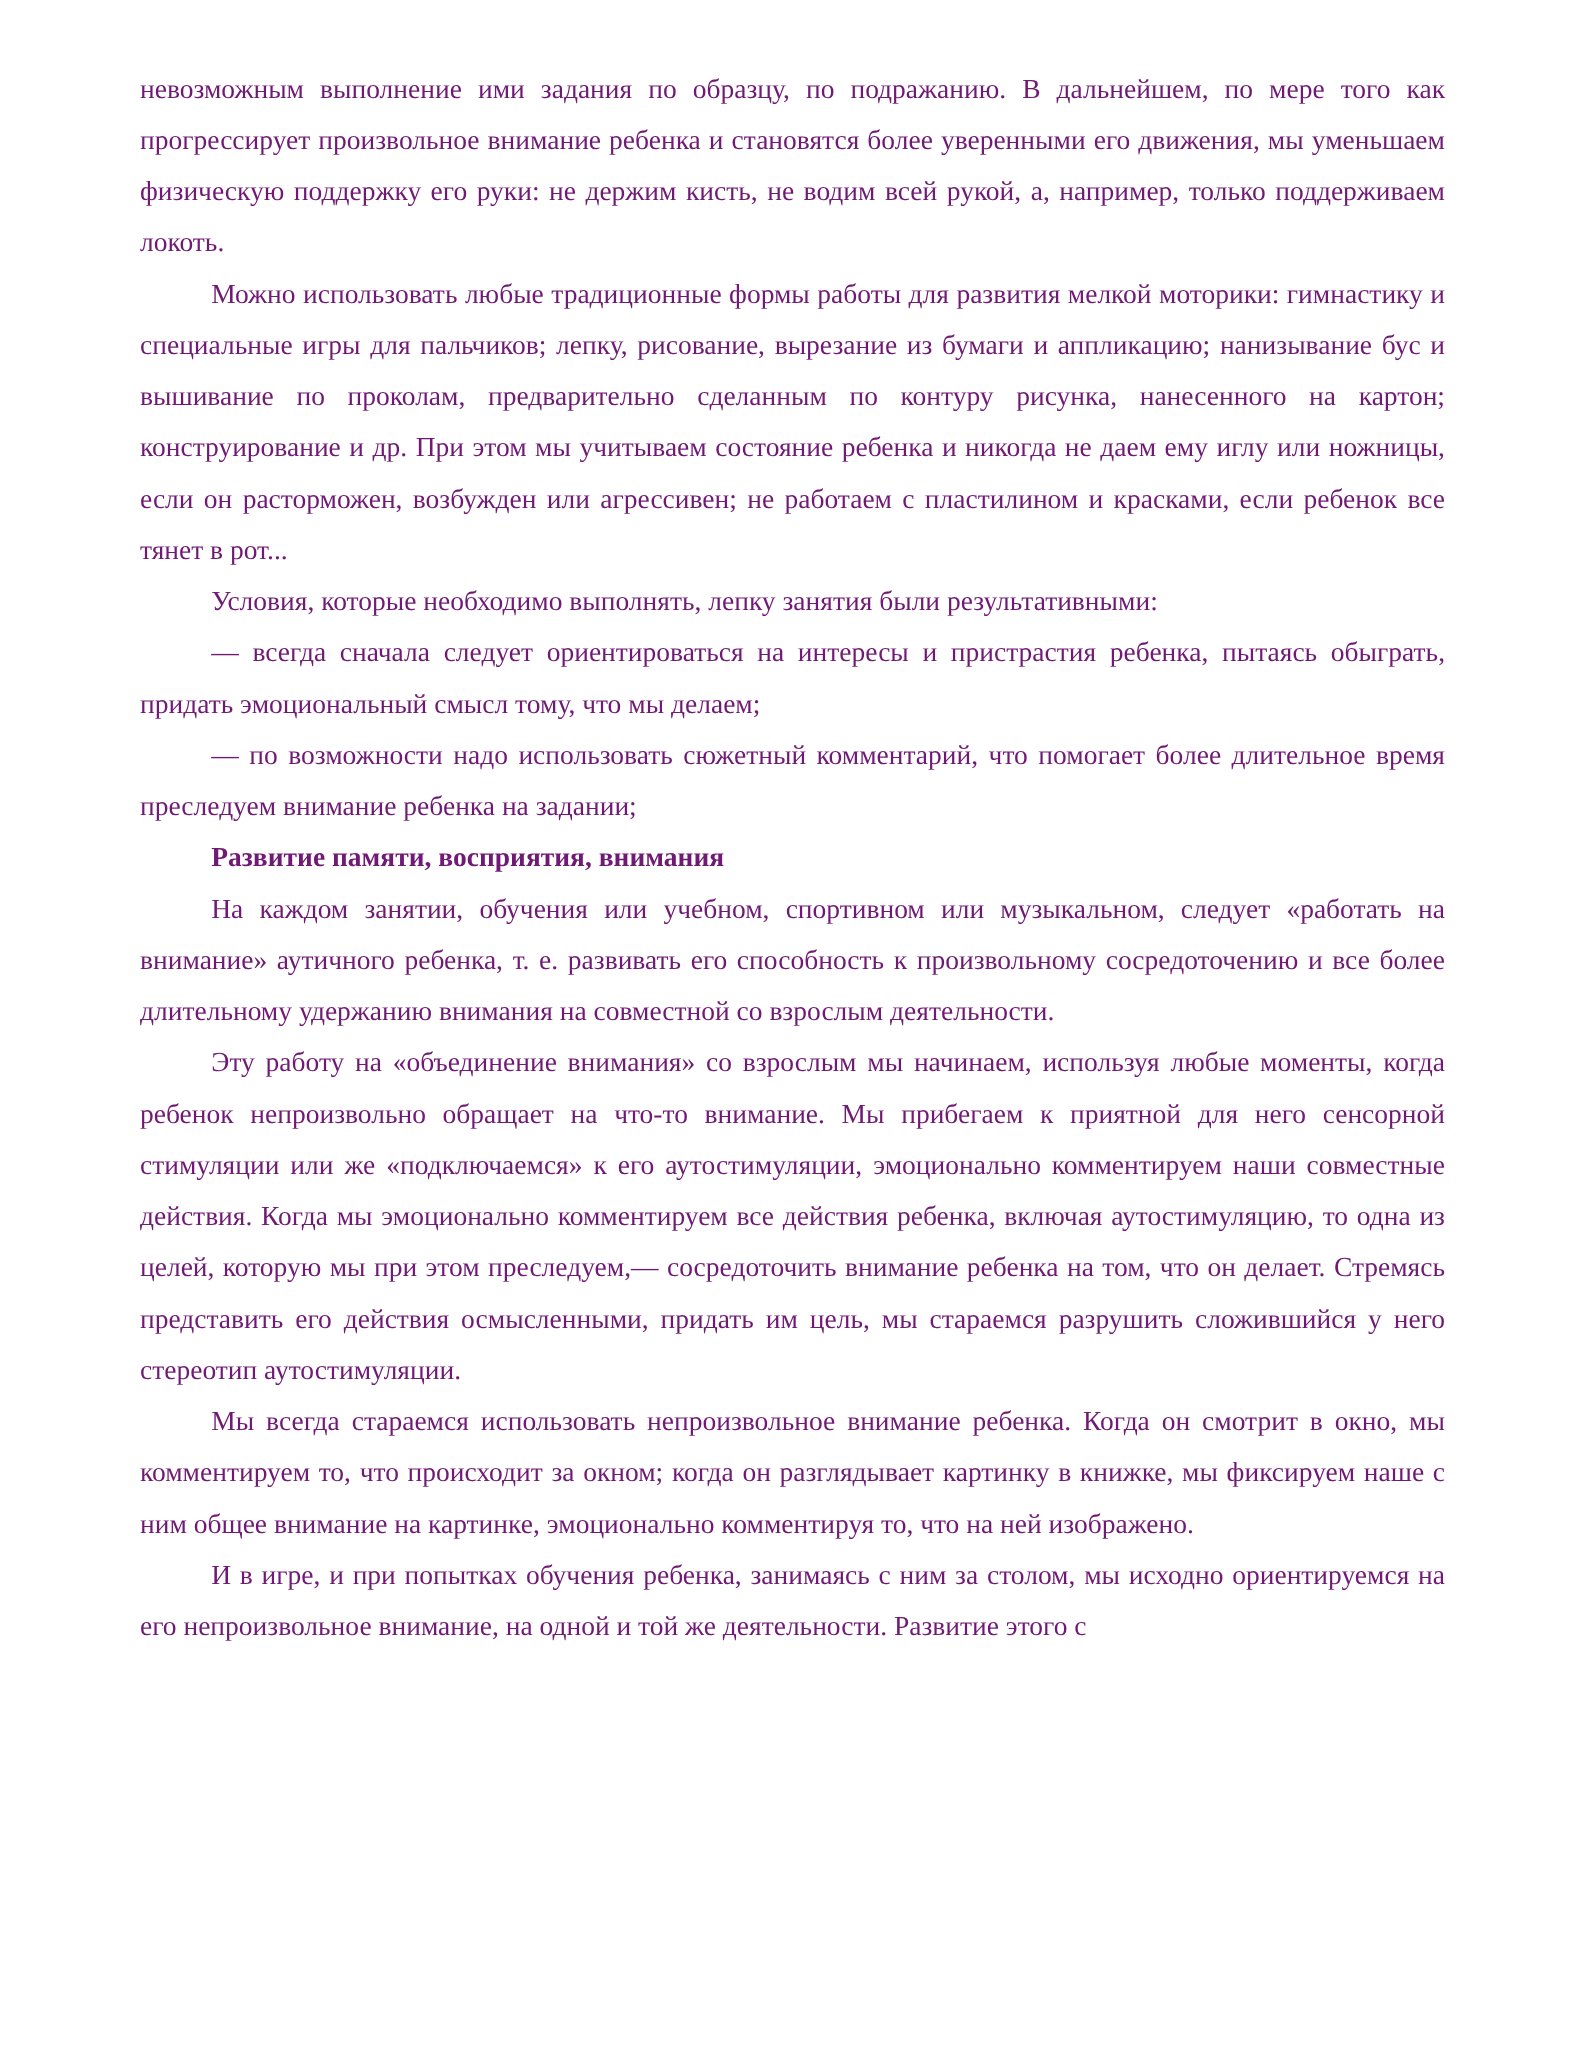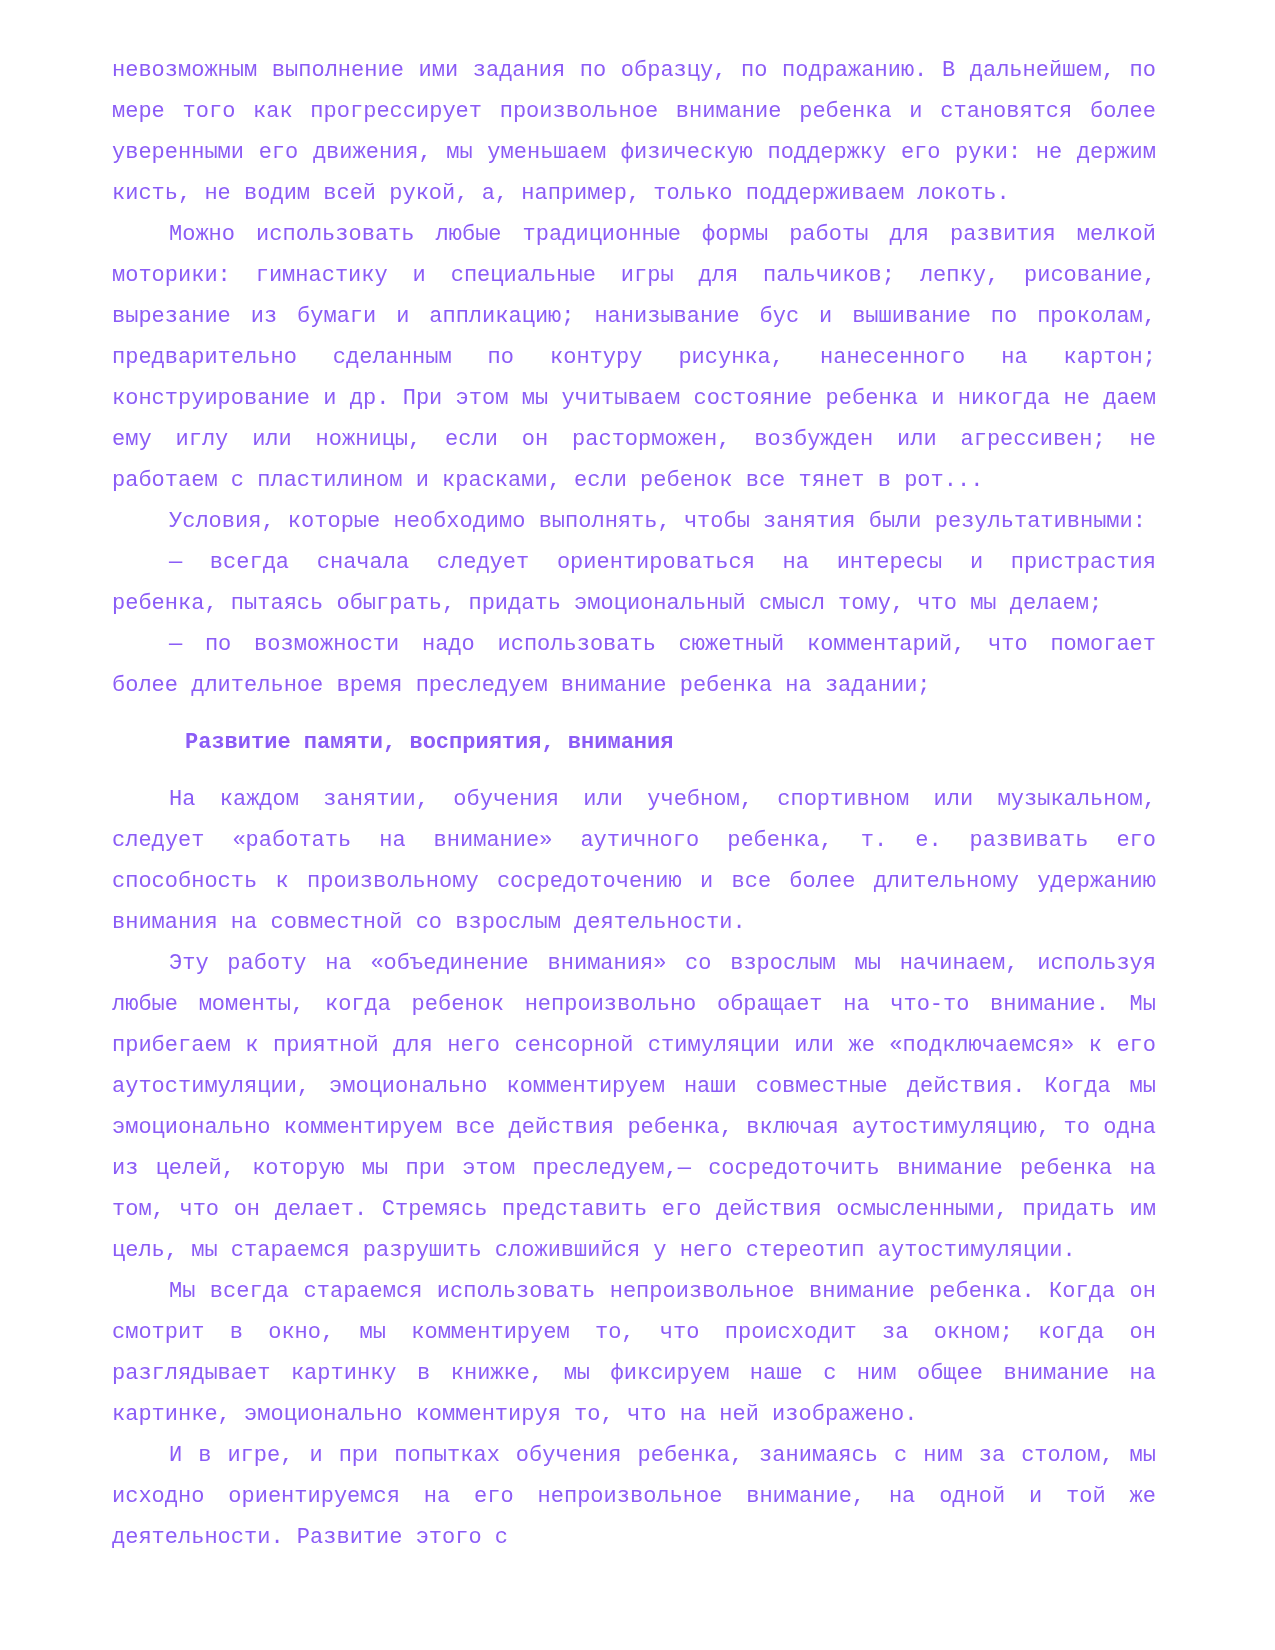--- a/index.html
+++ b/index.html
@@ -1,32 +1,32 @@
 <!DOCTYPE html>
 <html><head>
 <meta charset="utf-8">
 <style>
   html, body { margin: 0; padding: 0; background: #ffffff; }
   body { width: 1275px; height: 1650px; position: relative; overflow: hidden; }
   .page {
     position: absolute; left: 112px; top: 50px; width: 1044px;
-    font-family: Liberation Mono, monospace;
-    font-size: 22px; line-height: 41px; color: #8b5cf6;
+    font-family: Liberation Serif, serif;
+    font-size: 22px; line-height: 41px; color: #701a75;
   }
   .p { text-align: justify; text-align-last: left; margin: 0; }
   .indent { text-indent: 57px; }
-  .heading { font-weight: bold; margin: 16px; text-indent: 57px; }
+  .heading { font-weight: bold; margin: 0; text-indent: 57px; }
 </style>
 </head>
 <body>
 
 <div class="page">
   <p class="p">невозможным выполнение ими задания по образцу, по подражанию. В дальнейшем, по мере того как прогрессирует произвольное внимание ребенка и становятся более уверенными его движения, мы уменьшаем физическую поддержку его руки: не держим кисть, не водим всей рукой, а, например, только поддерживаем локоть.</p>
   <p class="p indent">Можно использовать любые традиционные формы работы для развития мелкой моторики: гимнастику и специальные игры для пальчиков; лепку, рисование, вырезание из бумаги и аппликацию; нанизывание бус и вышивание по проколам, предварительно сделанным по контуру рисунка, нанесенного на картон; конструирование и др. При этом мы учитываем состояние ребенка и никогда не даем ему иглу или ножницы, если он расторможен, возбужден или агрессивен; не работаем с пластилином и красками, если ребенок все тянет в рот...</p>
-  <p class="p indent">Условия, которые необходимо выполнять, чтобы занятия были результативными:</p>
+  <p class="p indent">Условия, которые необходимо выполнять, лепку занятия были результативными:</p>
   <p class="p indent">— всегда сначала следует ориентироваться на интересы и пристрастия ребенка, пытаясь обыграть, придать эмоциональный смысл тому, что мы делаем;</p>
   <p class="p indent">— по возможности надо использовать сюжетный комментарий, что помогает более длительное время преследуем внимание ребенка на задании;</p>
   <p class="heading">Развитие памяти, восприятия, внимания</p>
   <p class="p indent">На каждом занятии, обучения или учебном, спортивном или музыкальном, следует «работать на внимание» аутичного ребенка, т. е. развивать его способность к произвольному сосредоточению и все более длительному удержанию внимания на совместной со взрослым деятельности.</p>
   <p class="p indent">Эту работу на «объединение внимания» со взрослым мы начинаем, используя любые моменты, когда ребенок непроизвольно обращает на что-то внимание. Мы прибегаем к приятной для него сенсорной стимуляции или же «подключаемся» к его аутостимуляции, эмоционально комментируем наши совместные действия. Когда мы эмоционально комментируем все действия ребенка, включая аутостимуляцию, то одна из целей, которую мы при этом преследуем,— сосредоточить внимание ребенка на том, что он делает. Стремясь представить его действия осмысленными, придать им цель, мы стараемся разрушить сложившийся у него стереотип аутостимуляции.</p>
   <p class="p indent">Мы всегда стараемся использовать непроизвольное внимание ребенка. Когда он смотрит в окно, мы комментируем то, что происходит за окном; когда он разглядывает картинку в книжке, мы фиксируем наше с ним общее внимание на картинке, эмоционально комментируя то, что на ней изображено.</p>
   <p class="p indent">И в игре, и при попытках обучения ребенка, занимаясь с ним за столом, мы исходно ориентируемся на его непроизвольное внимание, на одной и той же деятельности. Развитие этого с</p>
 </div>
 
 </body></html>

